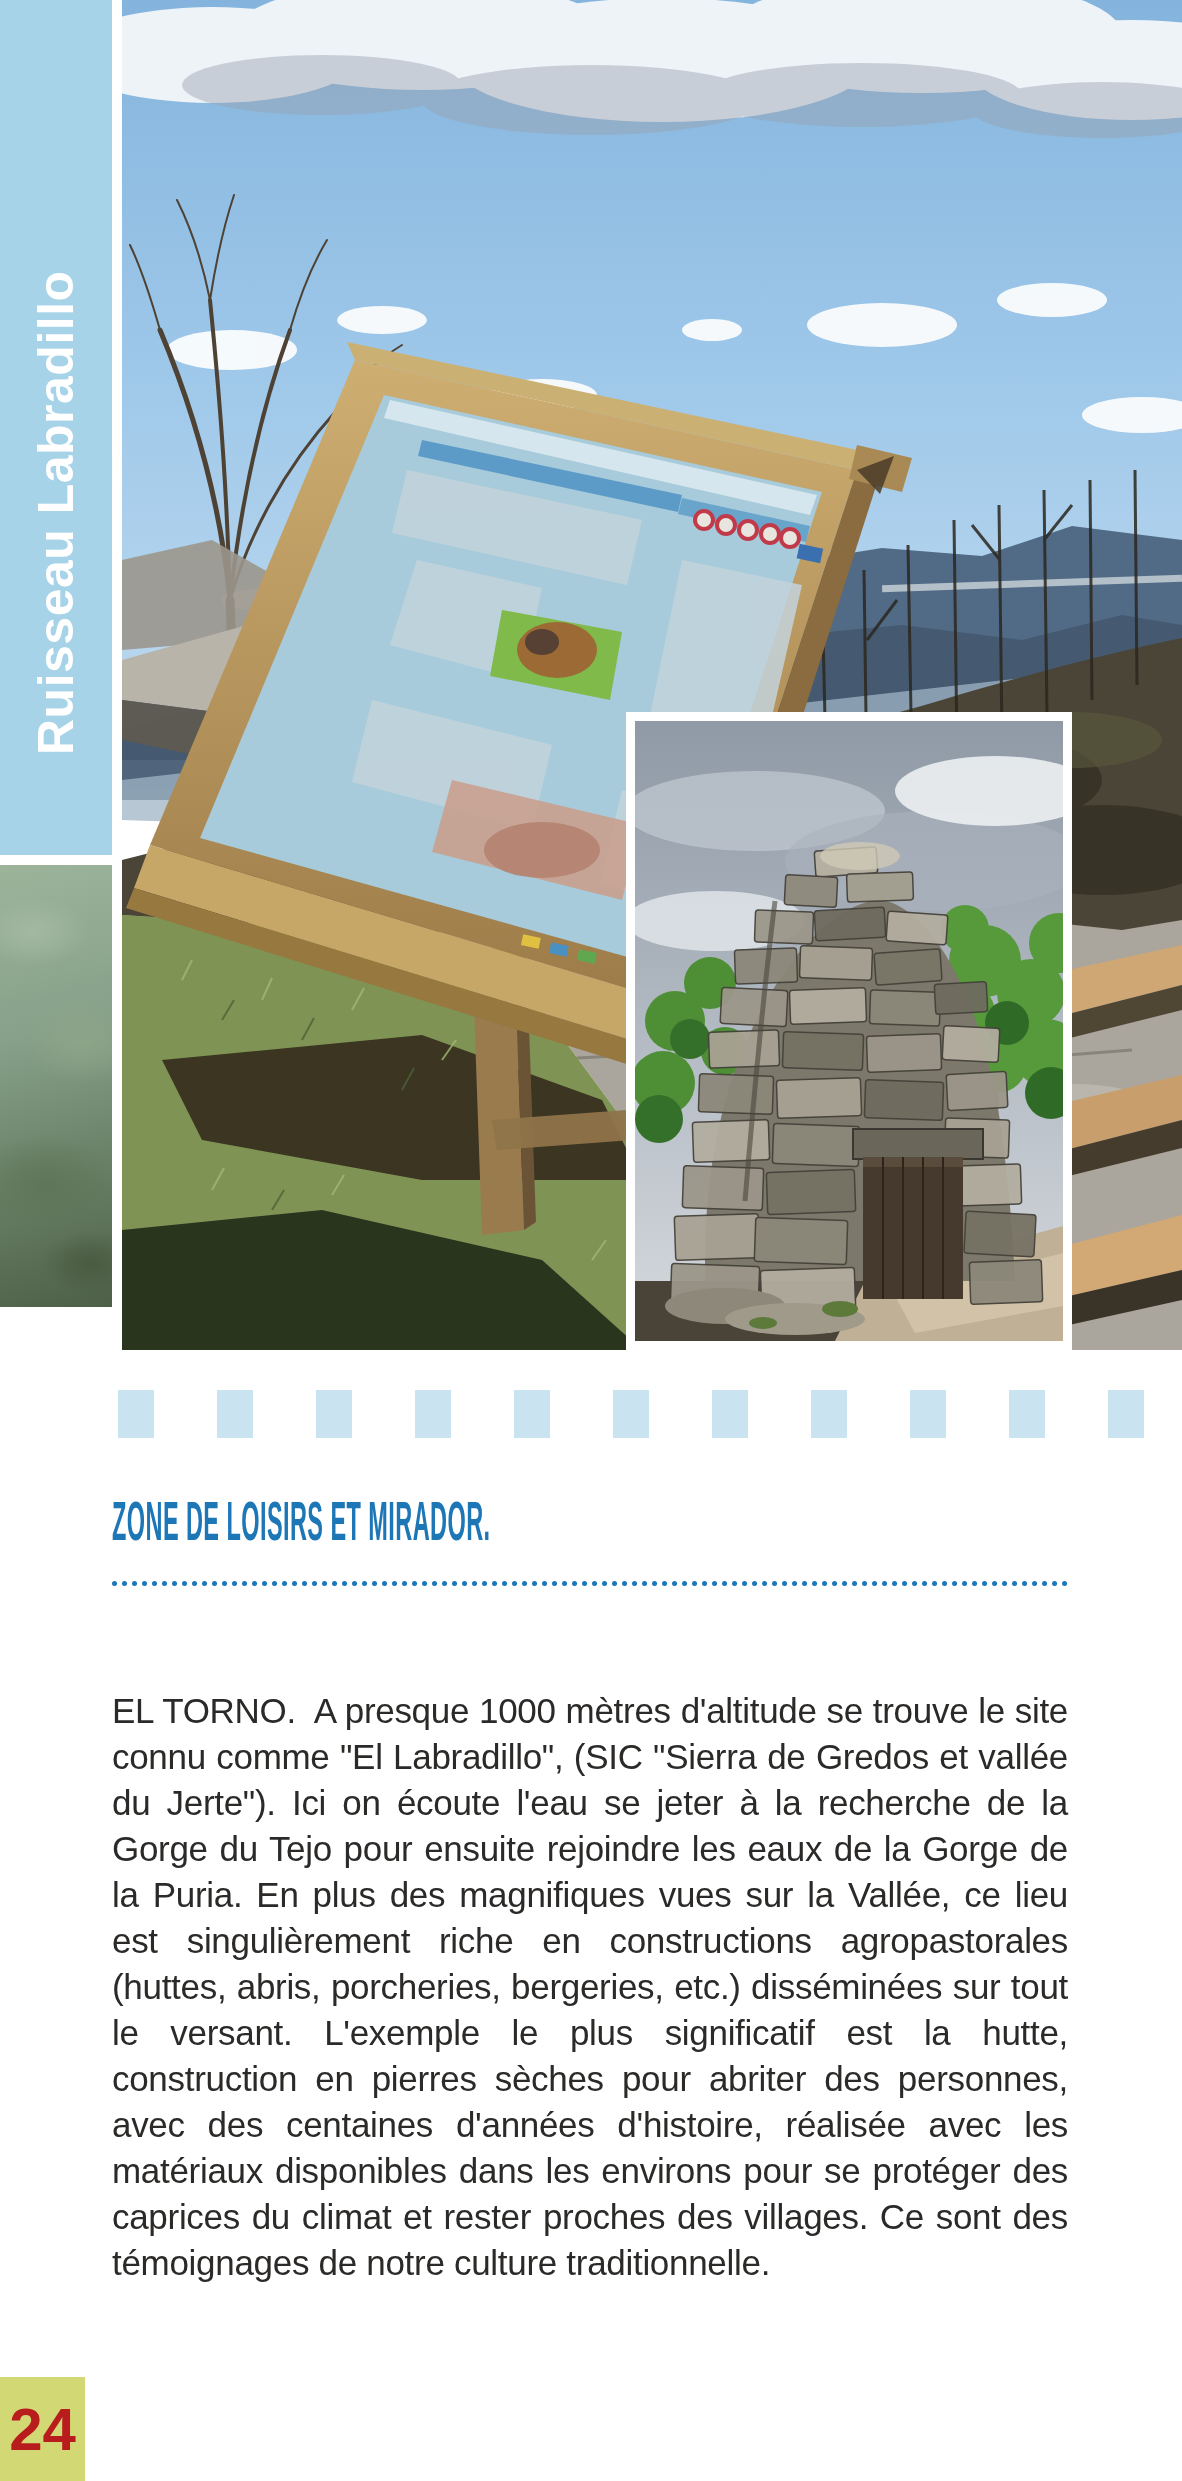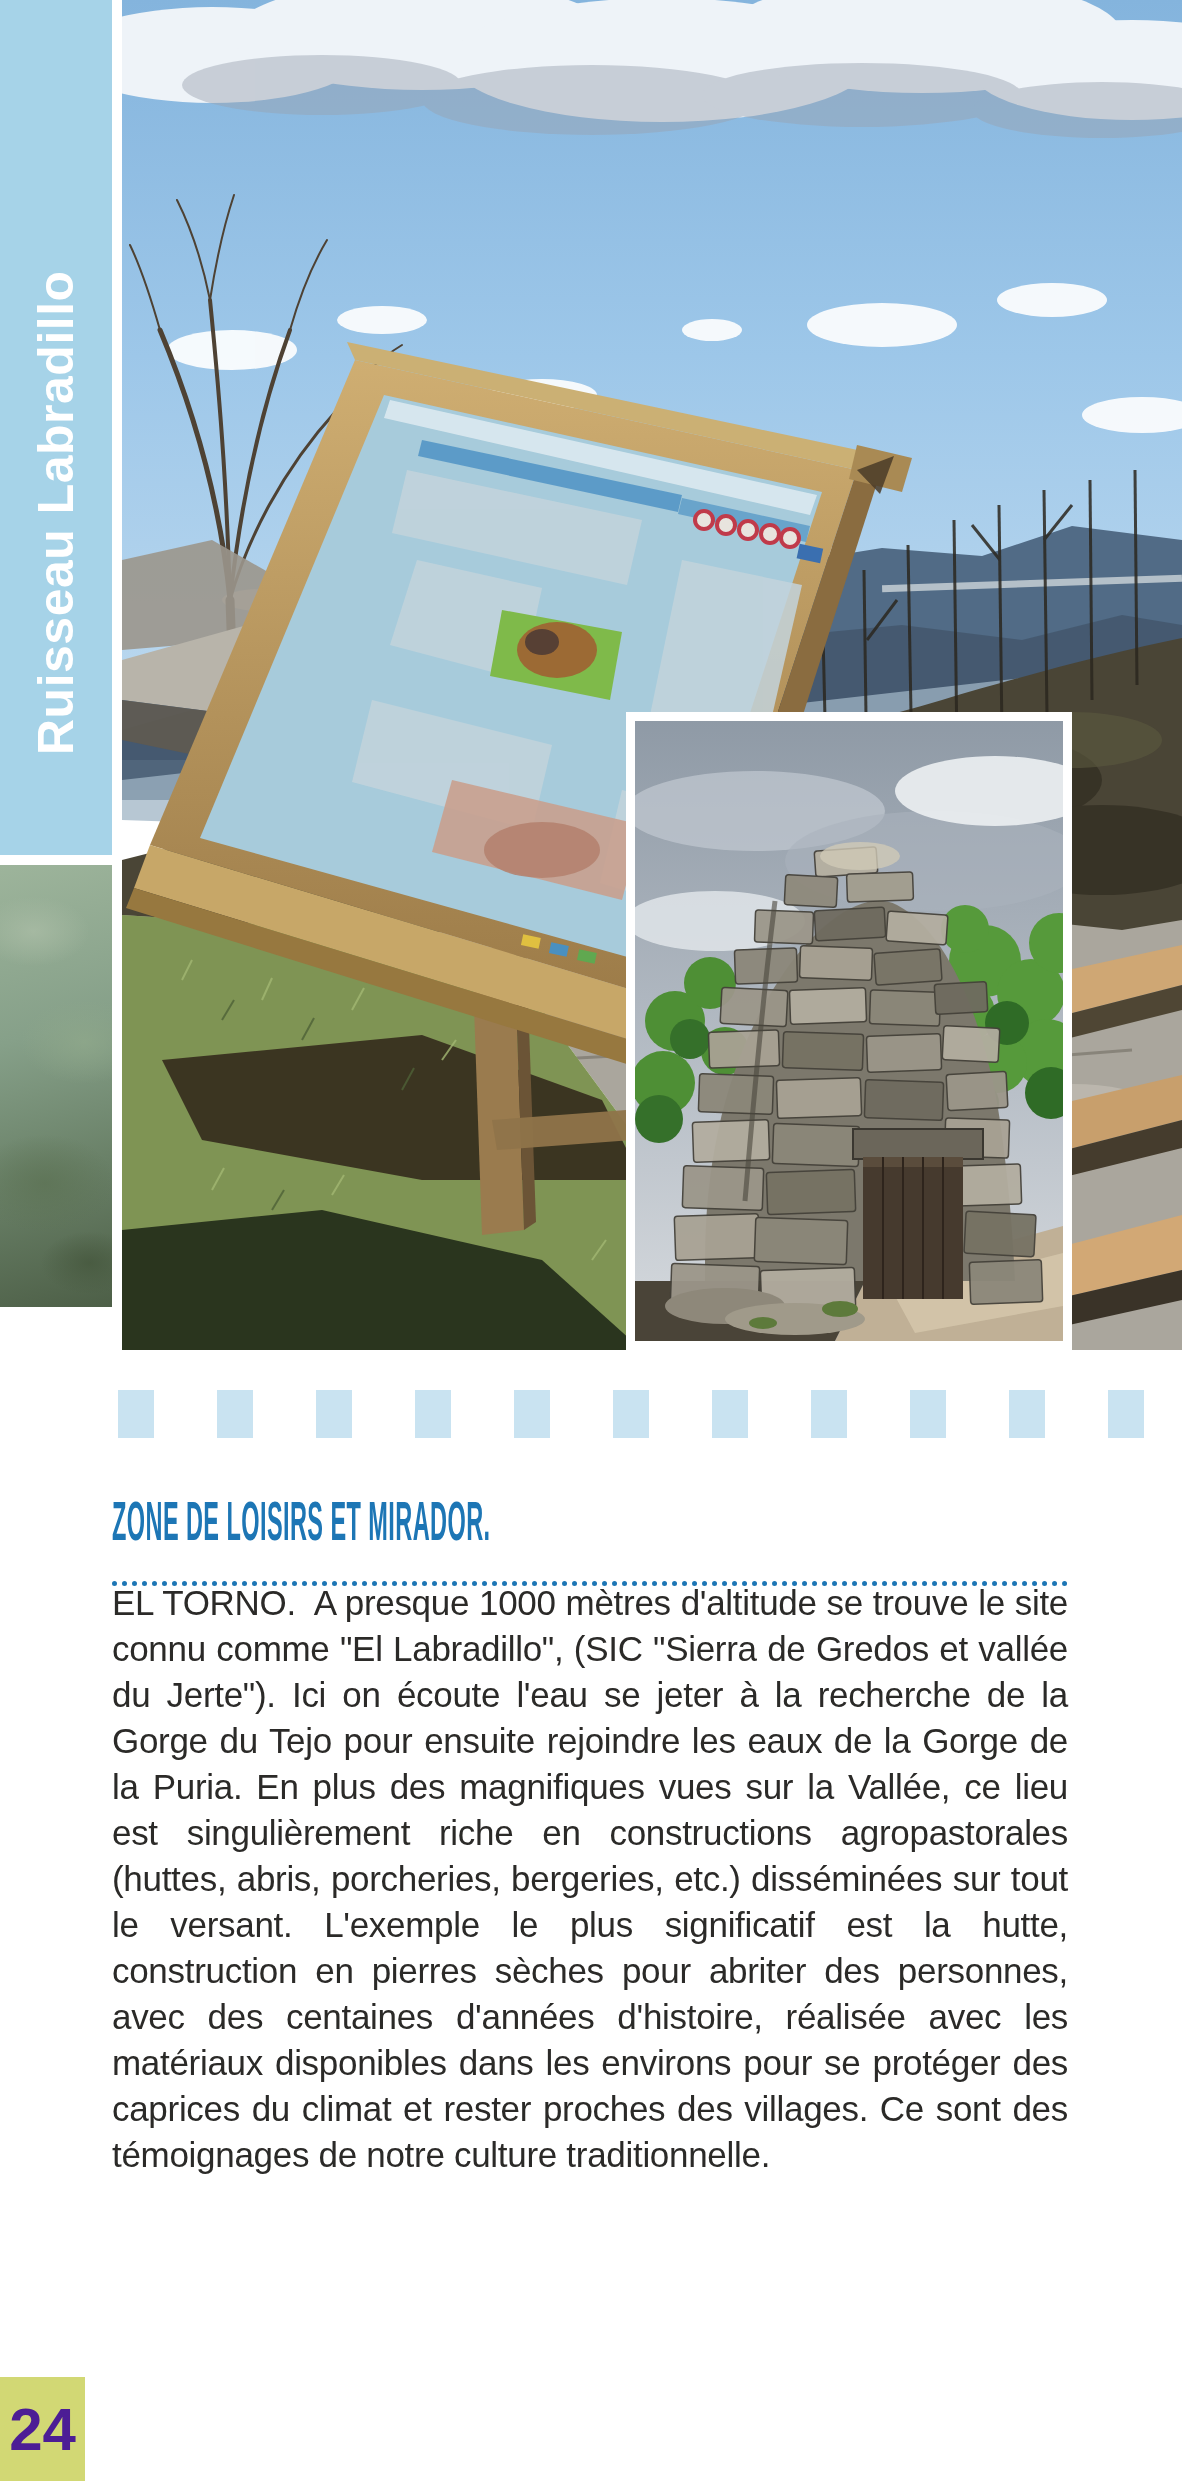--- a/index.html
+++ b/index.html
@@ -47,30 +47,30 @@
     color:#1d76b5;font-size:56px;font-weight:bold;white-space:nowrap;
     transform:scaleX(.42);transform-origin:0 50%;letter-spacing:1px;
   }
   
   .dotted-rule{
     position:absolute;left:112px;top:1581px;width:956px;height:0;
     border-top:5px dotted #1d76b5;
   }
   
   .body-paragraph{
-    position:absolute;left:112px;top:1580px;width:956px;
+    position:absolute;left:112px;top:1688px;width:956px;
     color:#2b2a28;font-size:35px;line-height:46px;letter-spacing:-.3px;
     text-align:justify;
   }
   
   .page-number-badge{
     position:absolute;left:0;top:2377px;width:85px;height:104px;background:#d2d874;
     display:flex;align-items:center;justify-content:center;
   }
-  .page-number{color:#4c1d95;font-size:60px;font-weight:bold;}
+  .page-number{color:#b91c1c;font-size:60px;font-weight:bold;}
 </style>
 </head>
 <body>
 
 <div class="page">
 
   <div class="sidebar" style="background: rgb(166, 211, 232);">
     <div class="sidebar-label">Ruisseau Labradillo</div>
   </div>
 

